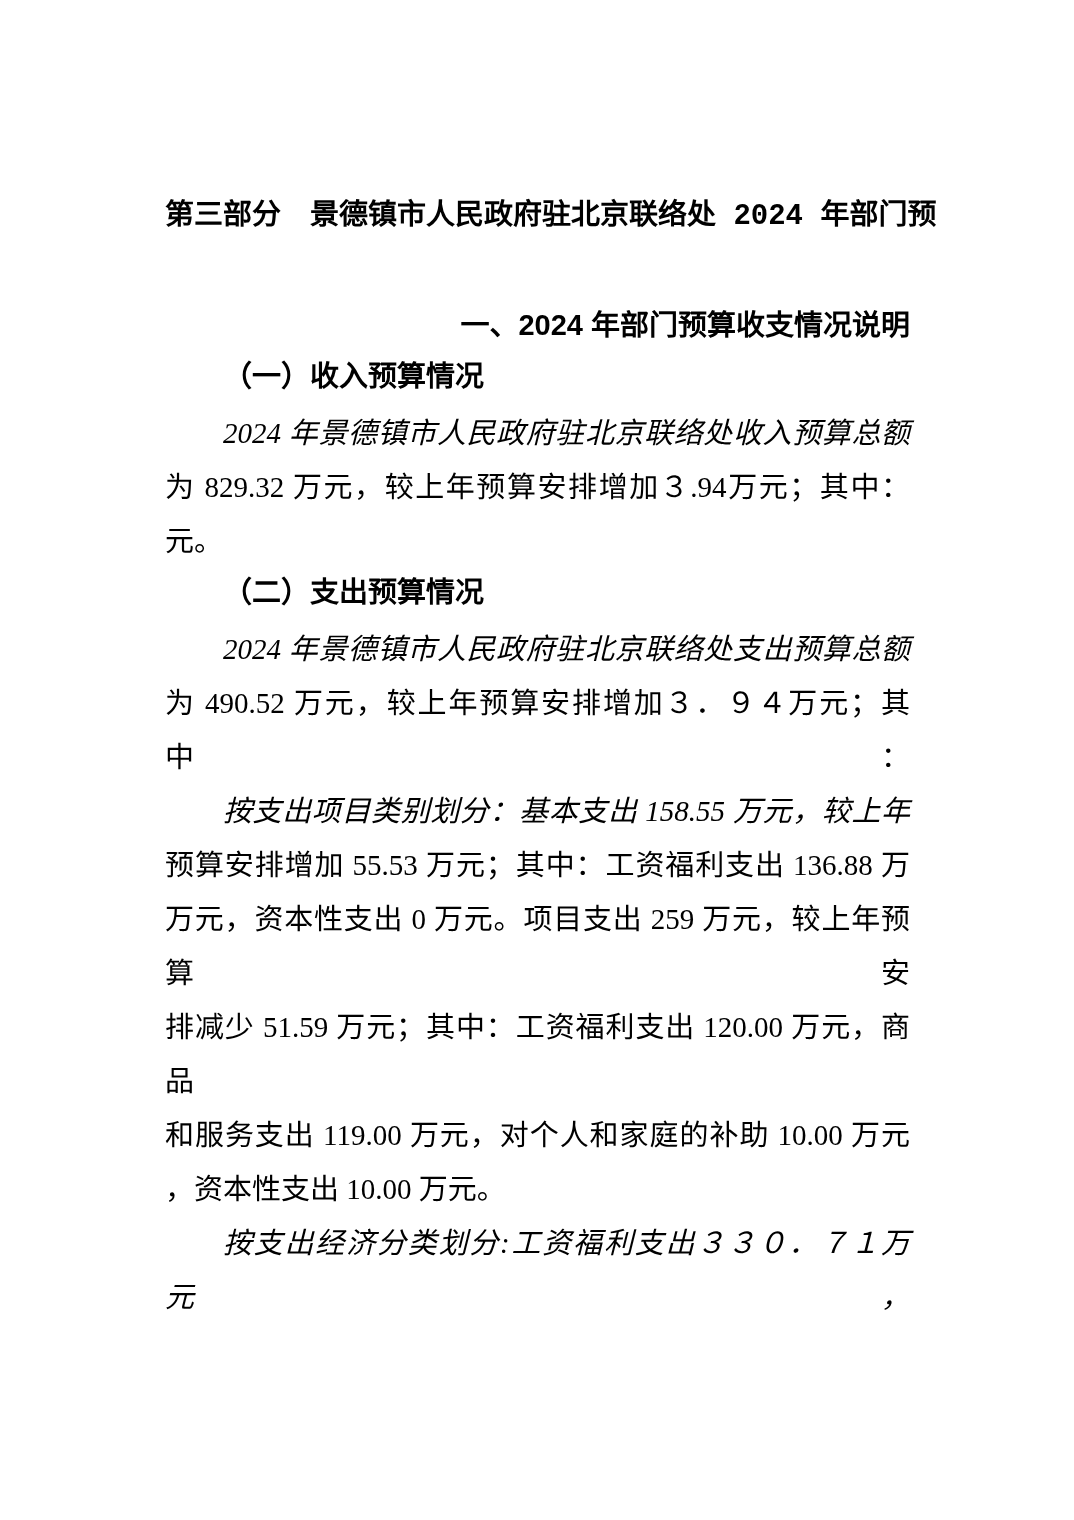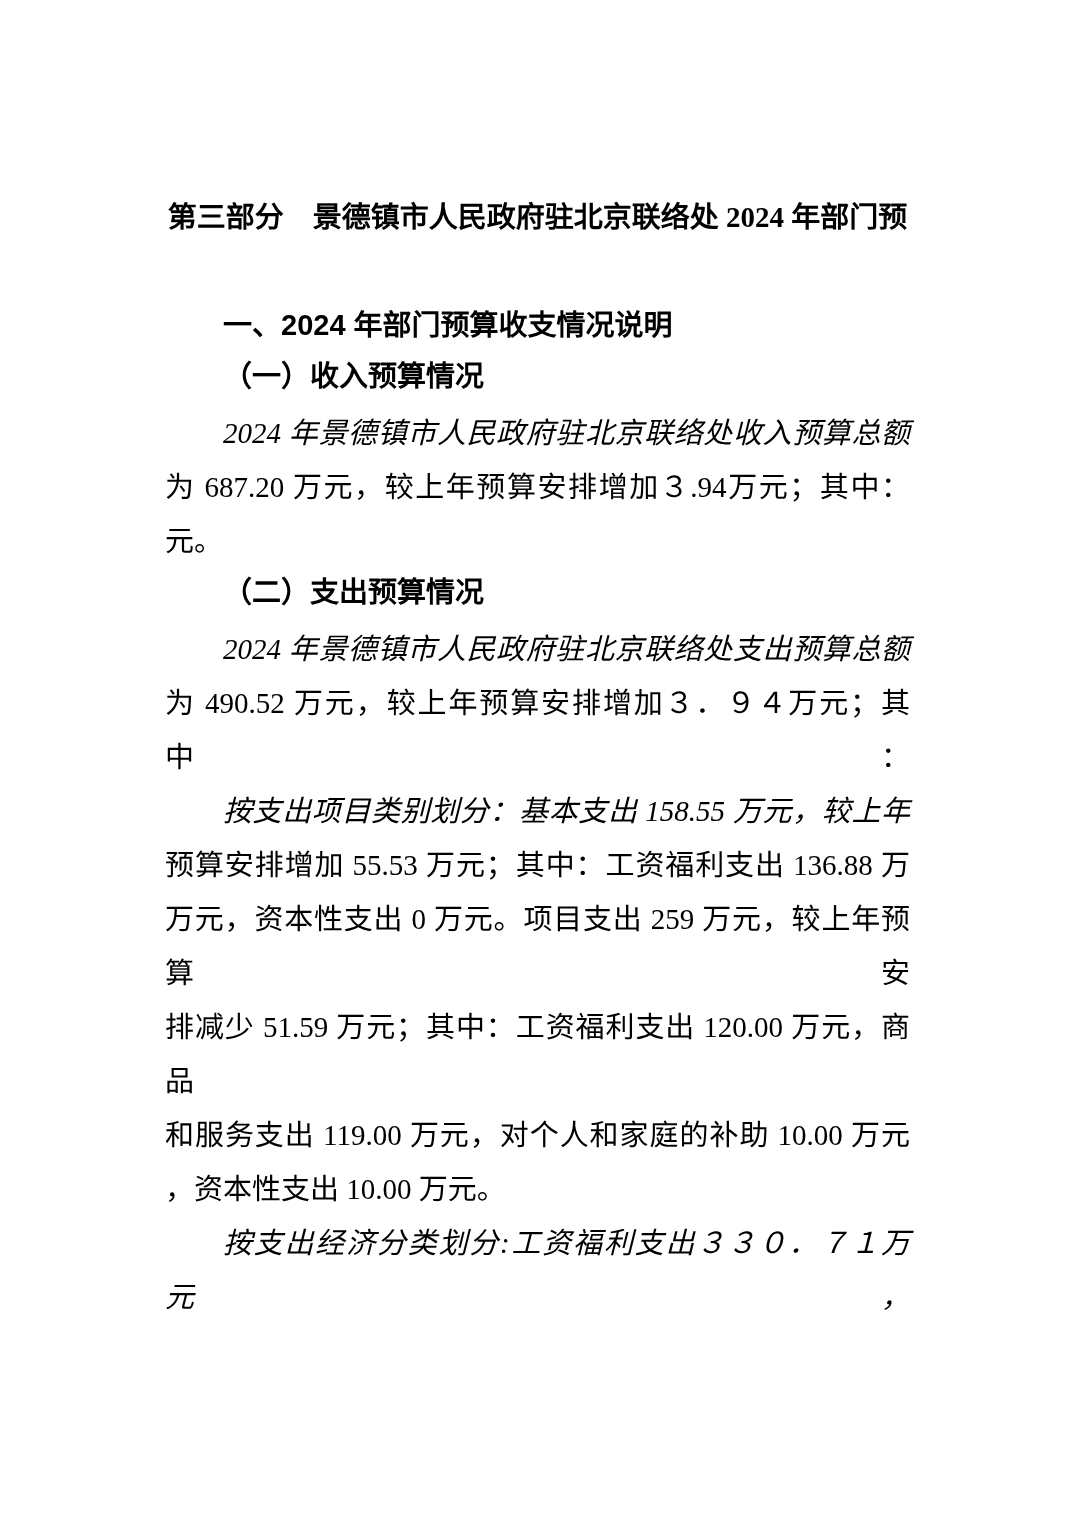--- a/index.html
+++ b/index.html
@@ -14,30 +14,31 @@
     background: #ffffff;
     box-sizing: border-box;
     padding: 190px 164px 0 165px;
     color: #000000;
     font-size: 29px;
     line-height: 54px;
     overflow: hidden;
   }
   
   .title-line {
-    font-family: Liberation Serif, serif;
+    font-family: Liberation Mono, monospace;
     font-weight: bold;
     text-align: center;
     white-space: nowrap;
   }
   .h-main {
     font-family: "Liberation Sans", "DejaVu Sans", sans-serif;
     font-weight: bold;
     text-indent: 2em;
     white-space: nowrap;
+    text-align: right;
   }
   
   .h-sub {
     font-family: Liberation Mono, monospace;
     font-weight: bold;
     text-indent: 2em;
     white-space: nowrap;
   }
   
   .body-line {
@@ -68,21 +69,21 @@
   </div>
 
   <div class="spacer-line"></div>
 
   <div class="h-main">一、2024 年部门预算收支情况说明</div>
 
   <div class="h-sub">（一）收入预算情况</div>
 
   <div>
     <div class="body-line indent">2024 年景德镇市人民政府驻北京联络处收入预算总额</div>
-    <div class="body-line">为 687.20 万元，较上年预算安排增加３.94万元；其中：</div>
+    <div class="body-line">为 829.32 万元，较上年预算安排增加３.94万元；其中：</div>
     <div class="body-line end">元。</div>
   </div>
 
   <div class="h-sub">（二）支出预算情况</div>
 
   <div>
     <div class="body-line indent">2024 年景德镇市人民政府驻北京联络处支出预算总额</div>
     <div class="body-line">为 490.52 万元，较上年预算安排增加３．９４万元；其中：</div>
   </div>
 

